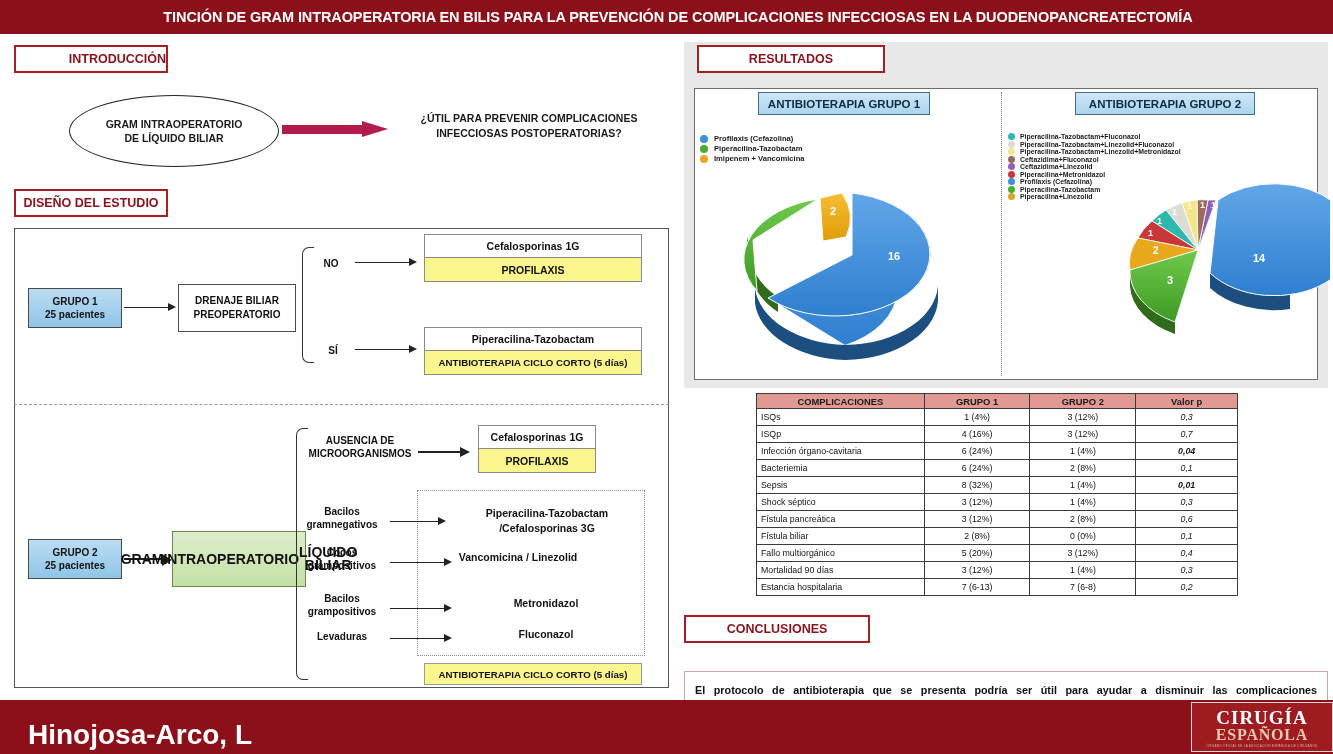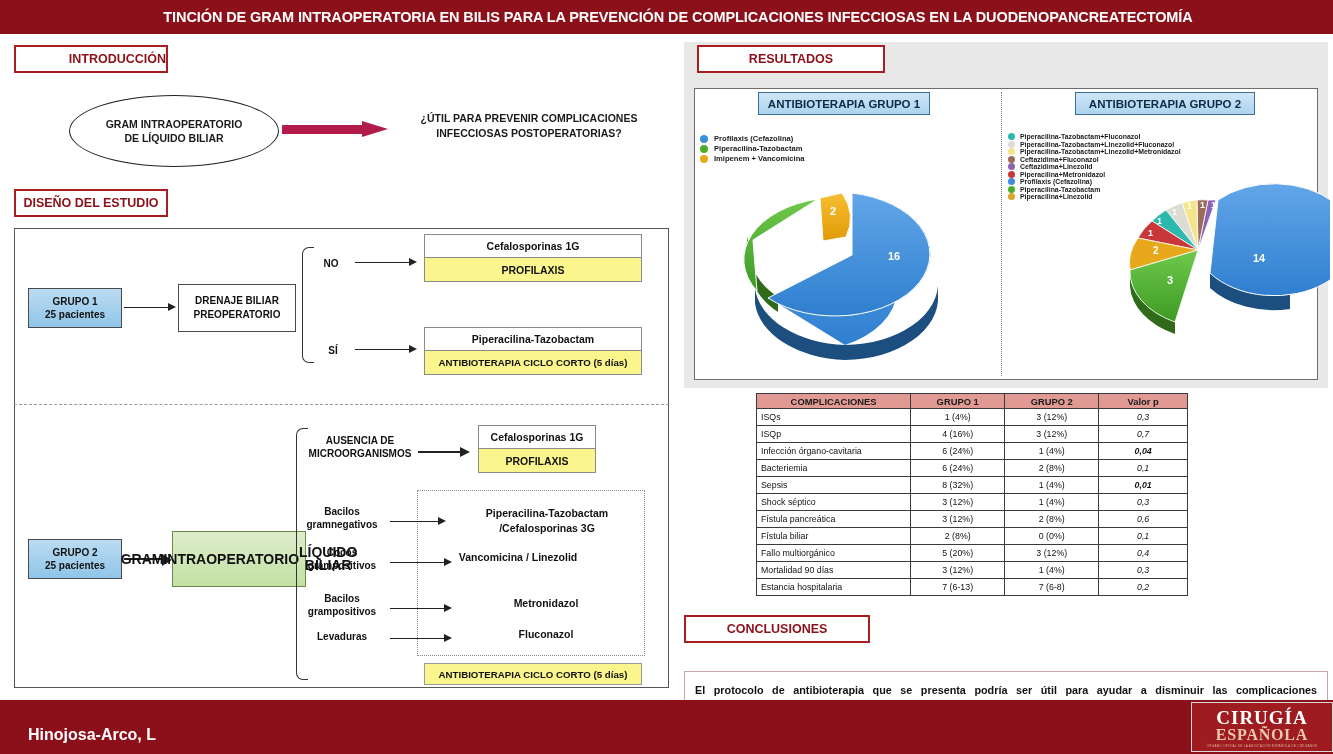--- a/index.html
+++ b/index.html
@@ -22,21 +22,21 @@
     letter-spacing: -0.1px; white-space: nowrap;
   }
 
   
   .footer-bar {
     position: absolute; left: 0; bottom: 0; width: 1333px; height: 54px;
     background: #8C1019;
     display: flex; align-items: center;
   }
   .footer-author {
-    color: #ffffff; font-weight: bold; font-size: 16px; margin-left: 28px; margin-top: 15px;
+    color: #ffffff; font-weight: bold; font-size: 28px; margin-left: 28px; margin-top: 15px;
   }
   .footer-logo {
     position: absolute; right: 0px; top: 2px; width: 142px; height: 50px;
     background: #9E1B20; border: 1px solid #d8d8d8;
     display: flex; flex-direction: column; align-items: center; justify-content: center;
     padding-top: 2px;
   }
   .logo-line1 { color: #ffffff; font-family: "Liberation Serif", serif; font-weight: bold;
     font-size: 19px; letter-spacing: 1px; line-height: 18px; }
   .logo-line2 { color: #E8C9B0; font-family: "Liberation Serif", serif; font-weight: bold;
@@ -161,21 +161,21 @@
   .legend-dot {
     width: 8px; height: 8px; border-radius: 50%; margin-right: 6px; flex: 0 0 auto;
   }
   .legend-label { font-size: 7.6px; font-weight: bold; color: #1a1a1a; white-space: nowrap; }
   .legend2 .legend-row { margin-bottom: 0.5px; }
   .legend2 .legend-dot { width: 7px; height: 7px; margin-right: 5px; }
   .legend2 .legend-label { font-size: 6.9px; }
 
   
   .res-table {
-    position: absolute; left: 756px; top: 393px; width: 432px;
+    position: absolute; left: 756px; top: 393px; width: 482px;
     border-collapse: collapse; background: #ffffff;
   }
   .res-table th {
     background: #E09A93; border: 1.1px solid #3a3a3a;
     font-size: 9.4px; font-weight: bold; color: #1a1a1a; height: 15px; padding: 0 2px;
   }
   .res-table td {
     border: 1.1px solid #3a3a3a; font-size: 8.8px; color: #111; height: 17px; padding: 0 4px;
   }
   .res-table td.name { font-weight: normal; text-align: left; }

